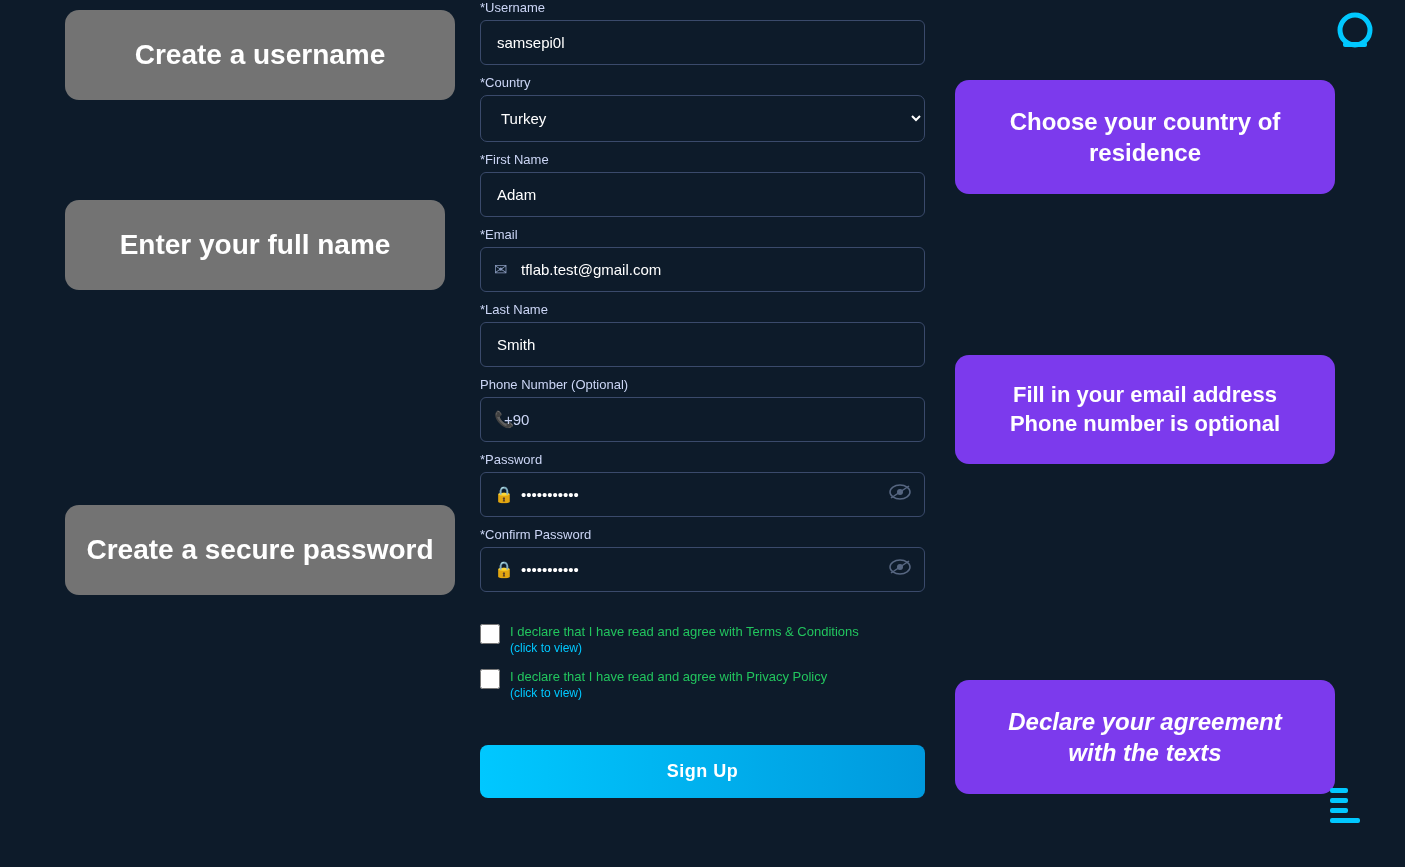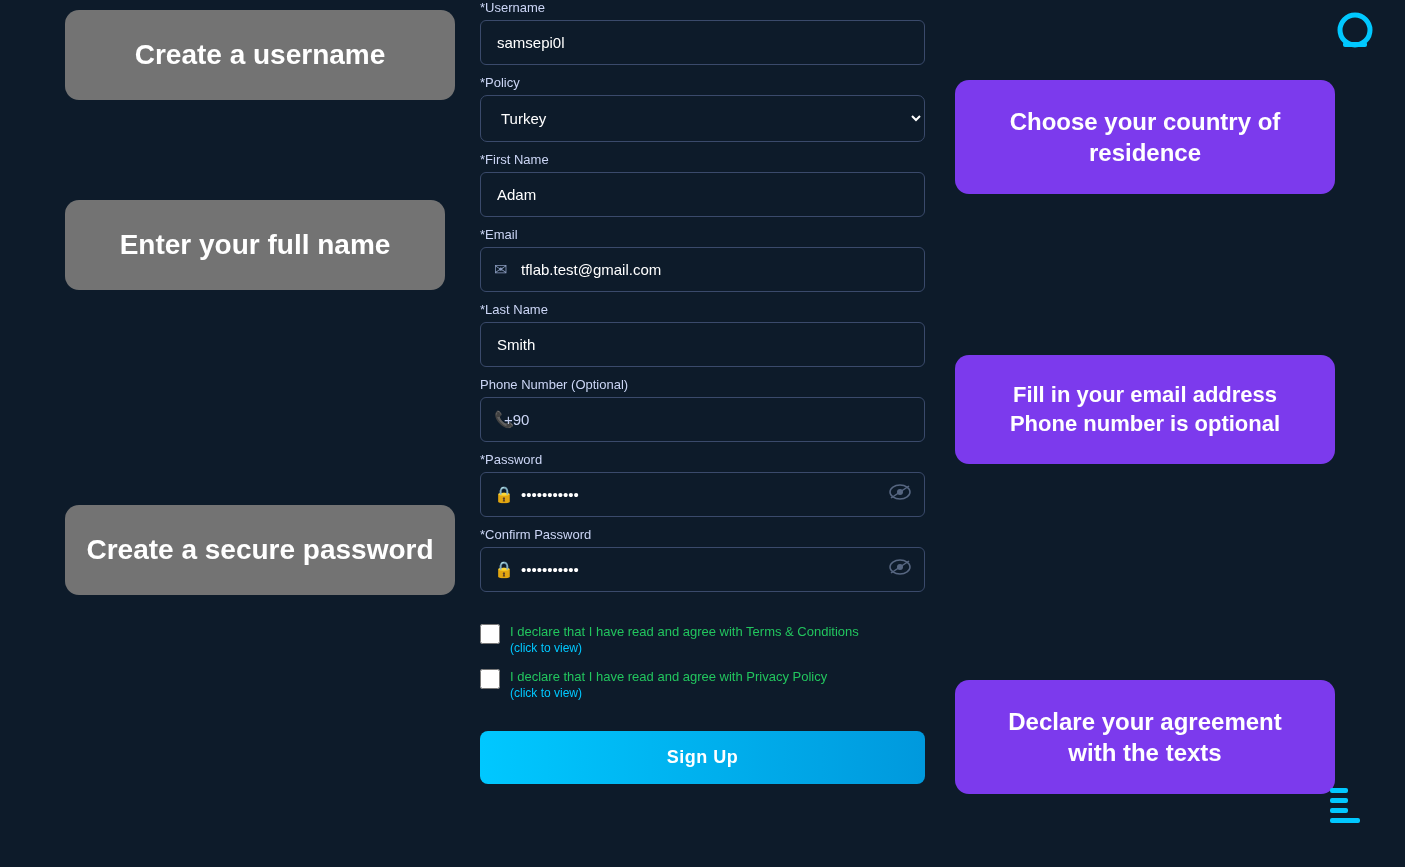--- a/index.html
+++ b/index.html
@@ -192,21 +192,21 @@
       width: 100%;
       background: linear-gradient(90deg, #00c8ff, #0099dd);
       border: none;
       border-radius: 8px;
       padding: 16px;
       color: #fff;
       font-size: 18px;
       font-weight: 600;
       cursor: pointer;
       letter-spacing: 0.5px;
-      margin-top: 4px;
+      margin-top: 18px;
     }
 
     
     .right-col {
       width: 460px;
       position: relative;
     }
 
     .hint-right {
       background: #7c3aed;
@@ -231,20 +231,21 @@
       left: 10px;
       width: 380px;
       font-size: 22px;
     }
 
     .hint-agreement {
       top: 680px;
       left: 10px;
       width: 380px;
       font-size: 24px;
+      font-style: italic;
     }
 
     
     .logo-top-right {
       position: absolute;
       top: 10px;
       right: 20px;
     }
 
     .logo-bottom-right {
@@ -271,21 +272,21 @@
   </div>
 
   <div class="center-col">
 
     <div class="form-group">
       <label class="form-label">*Username</label>
       <input type="text" class="form-input" value="samsepi0l" style="">
     </div>
 
     <div class="form-group">
-      <label class="form-label">*Policy</label>
+      <label class="form-label">*Country</label>
       <select class="form-select">
         <option value="Turkey" selected="">Turkey</option>
         <option value="United States">United States</option>
         <option value="United Kingdom">United Kingdom</option>
         <option value="Germany">Germany</option>
         <option value="France">France</option>
         <option value="Spain">Spain</option>
         <option value="Brazil">Brazil</option>
         <option value="Canada">Canada</option>
         <option value="Australia">Australia</option>

